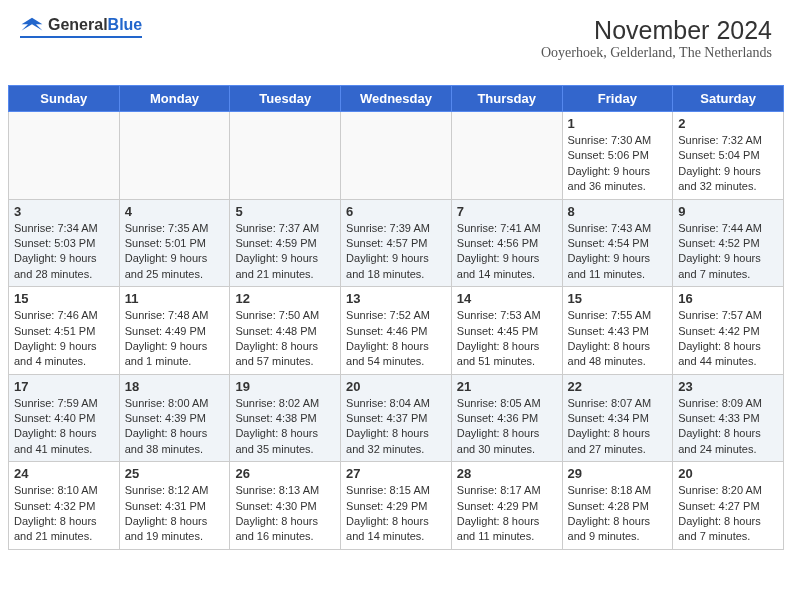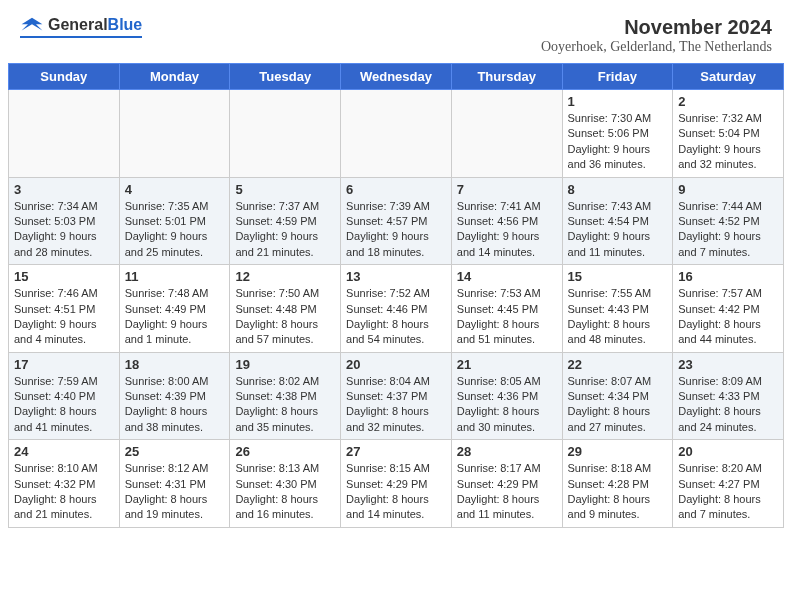--- a/index.html
+++ b/index.html
@@ -5,21 +5,21 @@
     * { box-sizing: border-box; margin: 0; padding: 0; }
     body {
       font-family: Arial, sans-serif;
       background: #fff;
       width: 792px;
       min-height: 612px;
     }
     .header {
       display: flex;
       align-items: flex-start;
-      padding: 16px 20px 8px 20px;
+      padding: 16px 20px 24px 20px;
     }
     .logo {
       display: flex;
       flex-direction: column;
       align-items: flex-start;
       margin-right: auto;
     }
     .logo-bird {
       width: 24px;
       height: 18px;
@@ -33,23 +33,23 @@
     .logo-underline {
       height: 2px;
       background: #2266cc;
       width: 100%;
       margin-top: 2px;
     }
     .title-section {
       text-align: right;
     }
     .month-title {
-      font-size: 20px;
+      font-size: 25px;
       color: #333;
-      font-weight: bold;
+      font-weight: normal;
     }
     .location-title {
       font-size: 14px;
       color: #555;
       font-family: Liberation Serif, serif;
     }
     .calendar {
       width: 100%;
       border-collapse: collapse;
       padding: 0 8px;

